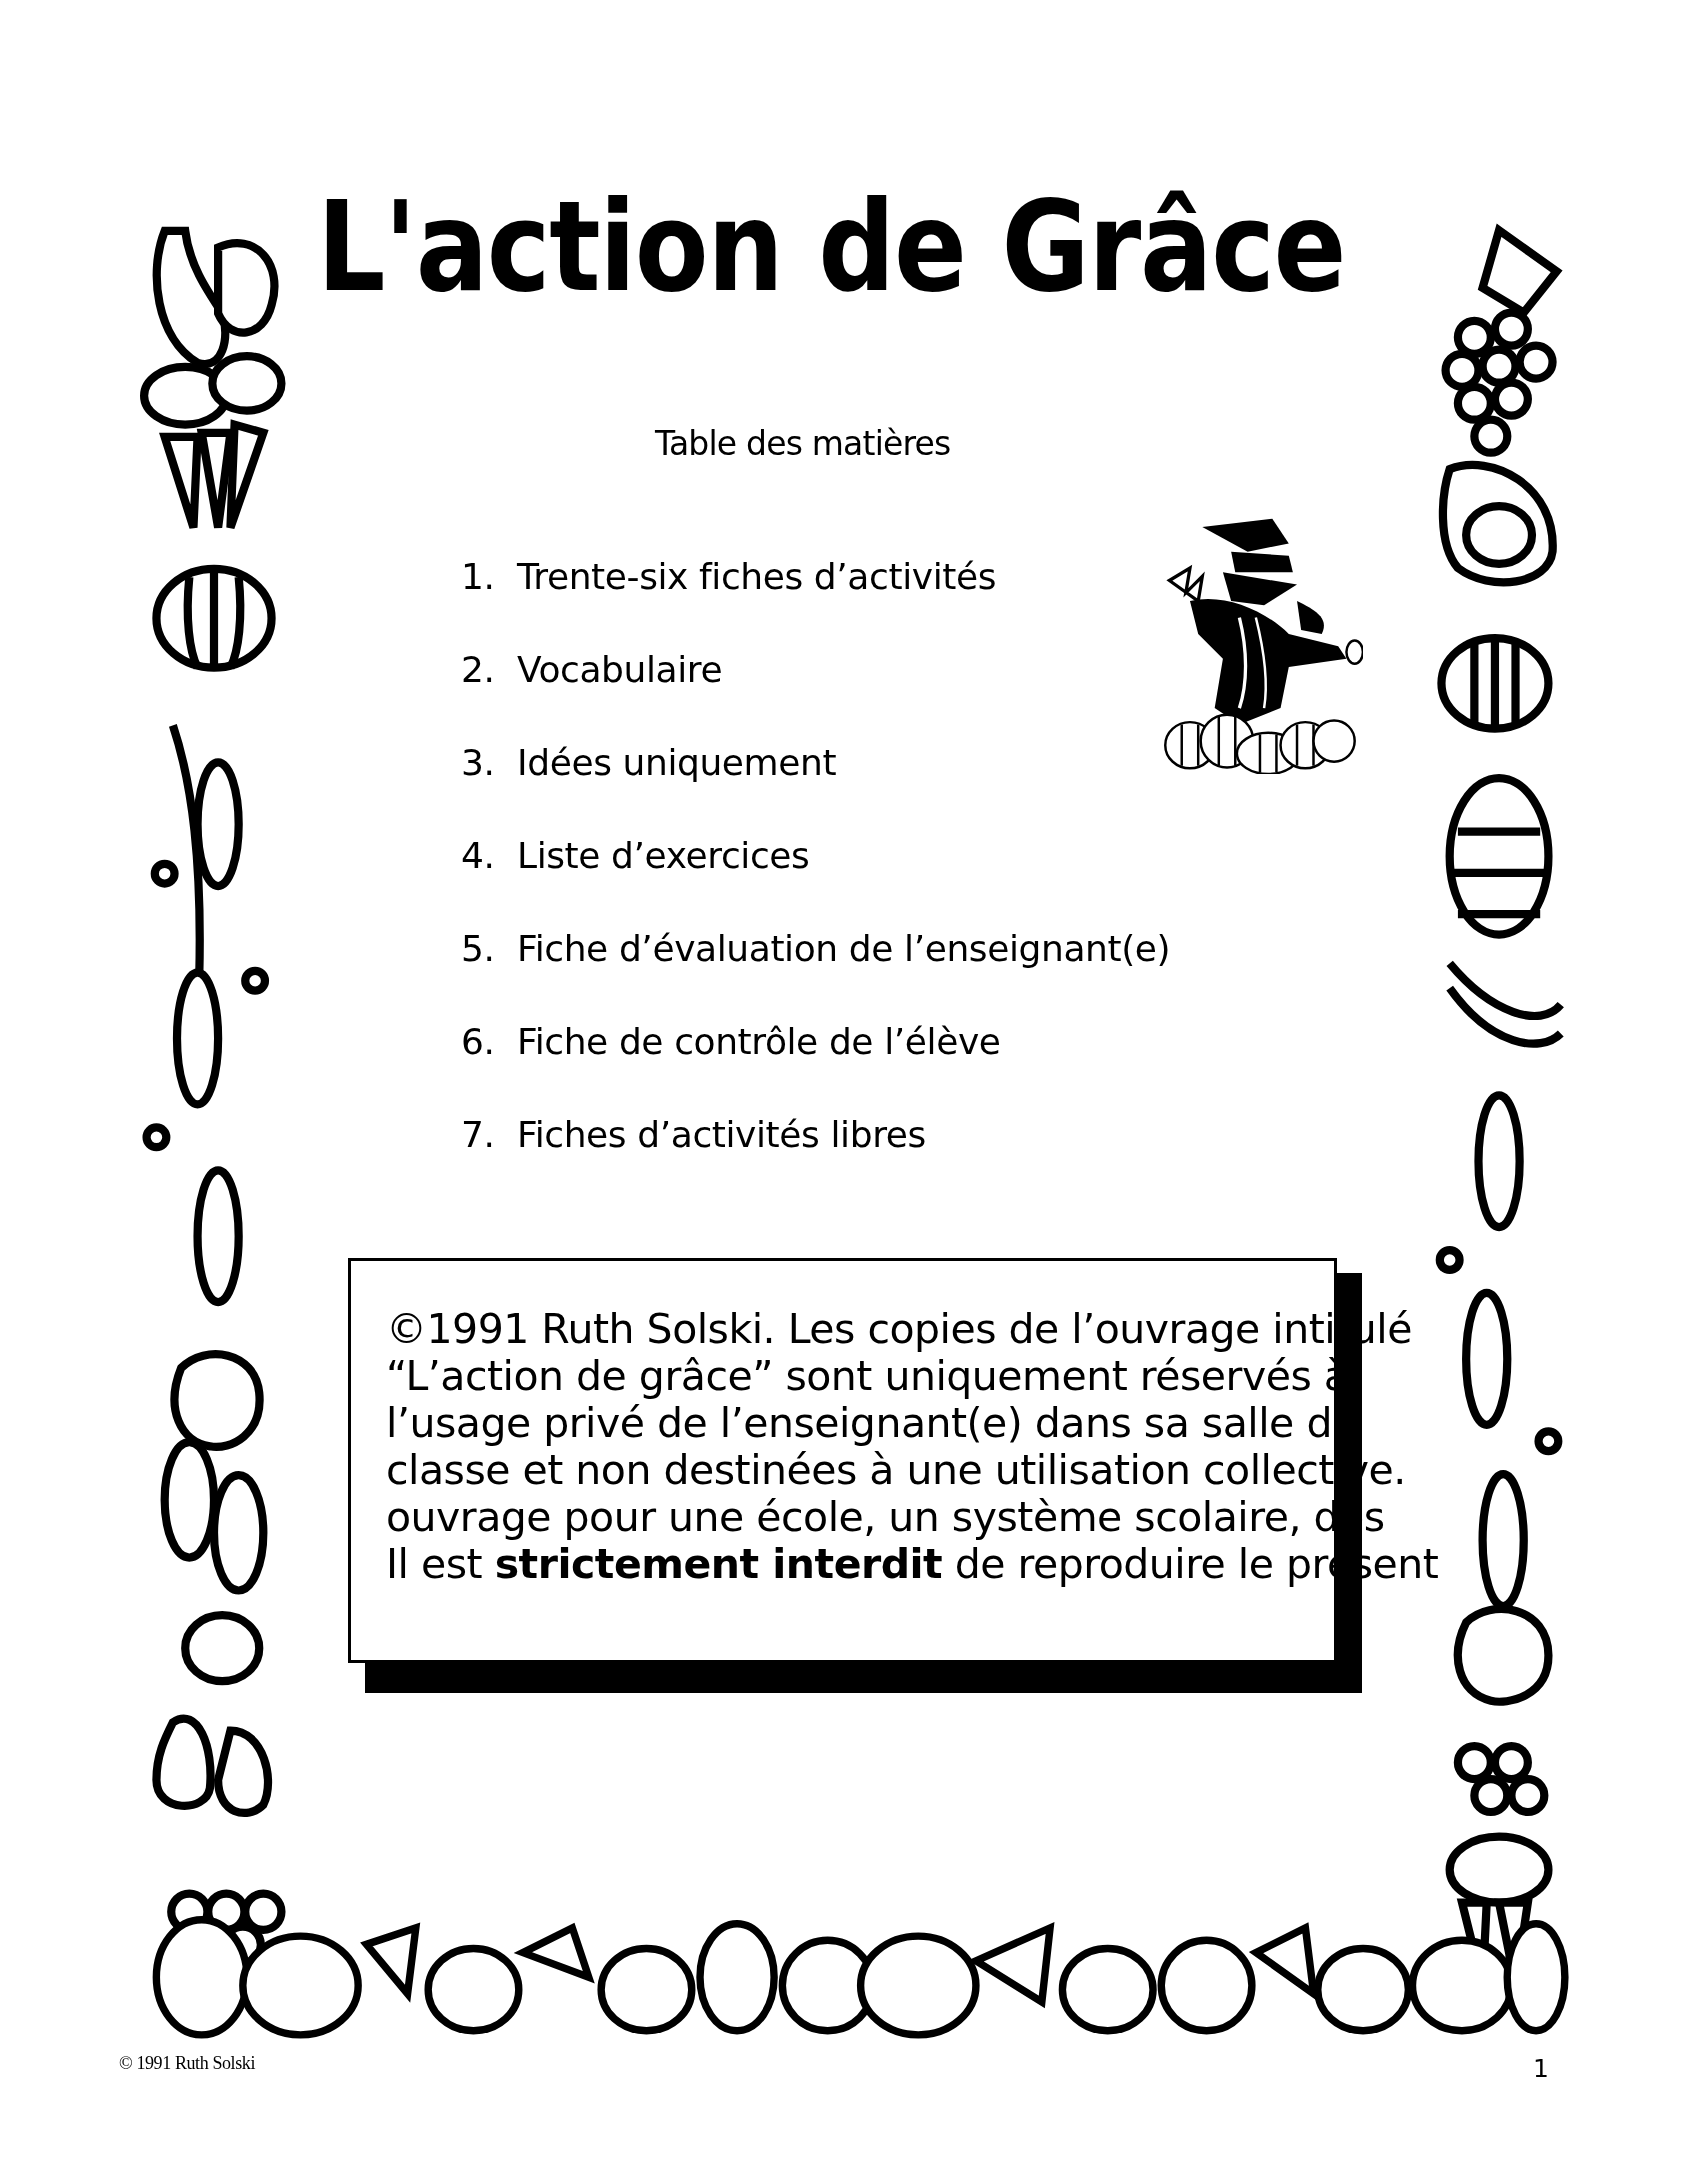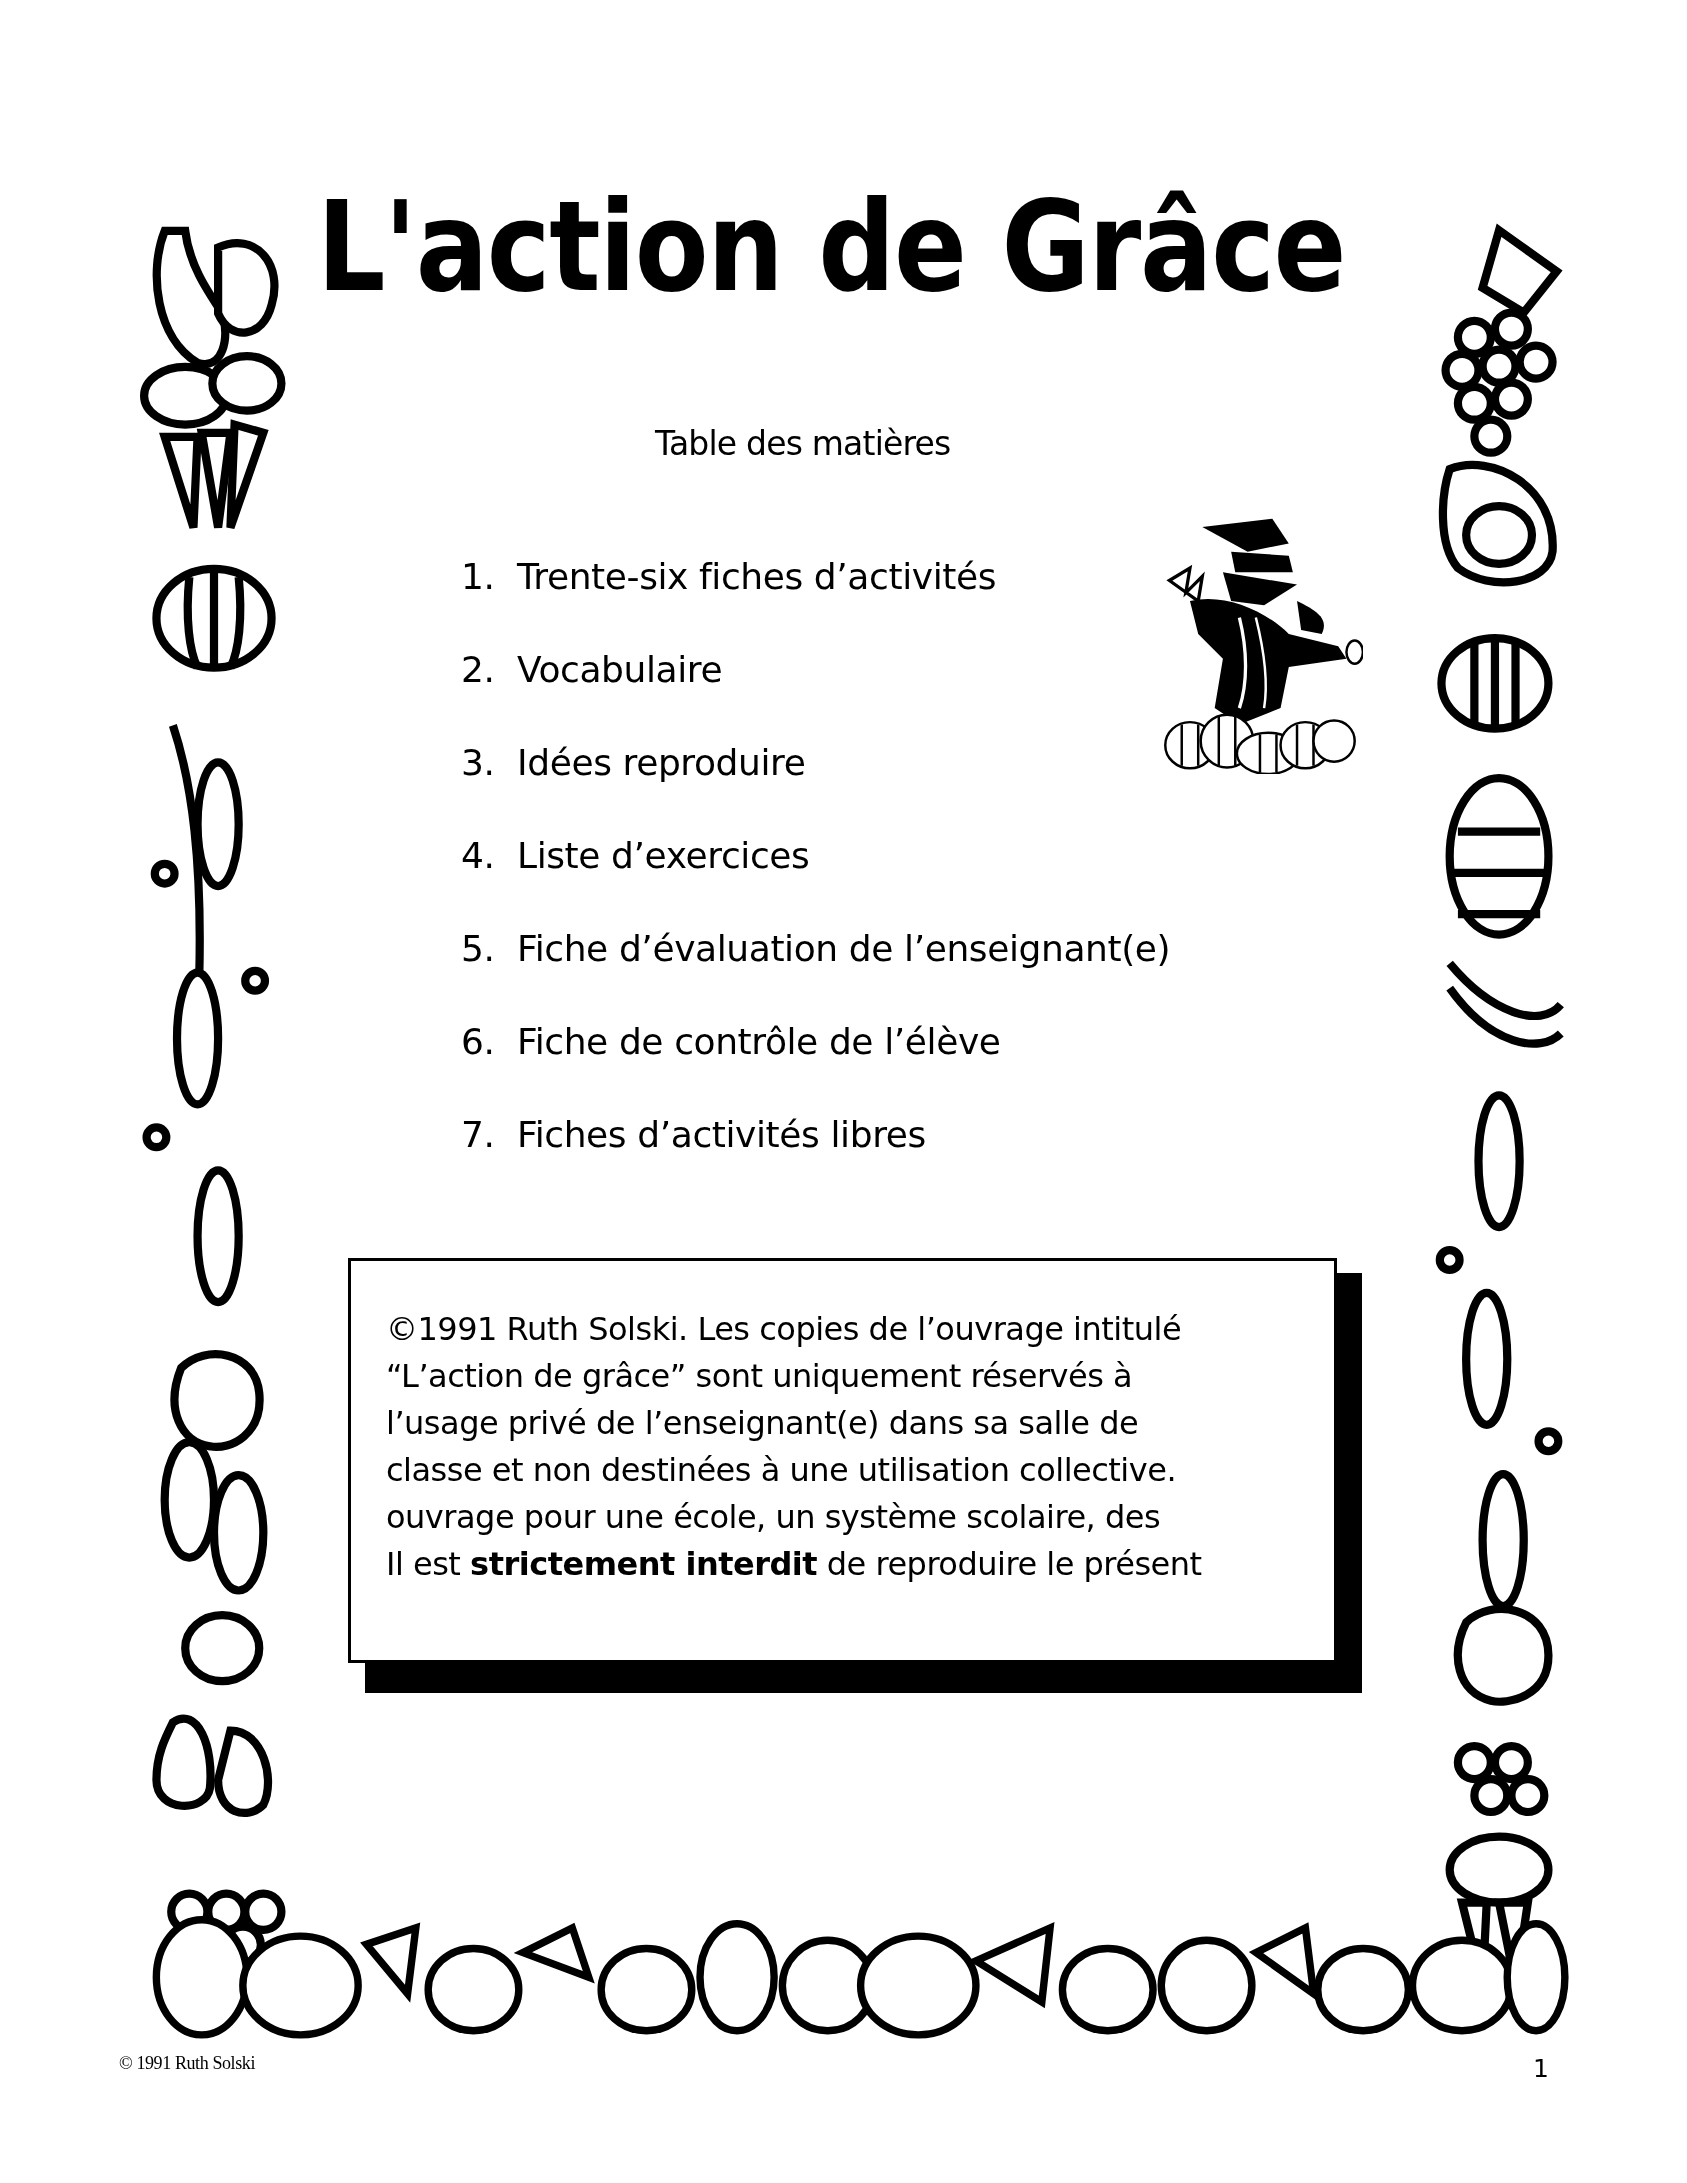--- a/index.html
+++ b/index.html
@@ -110,21 +110,21 @@
       background: #fff;
       border: 3.3px solid #000;
       box-sizing: border-box;
     }
     .notice-text {
       position: absolute;
       left: 35px;
       top: 45px;
       width: 931px;
       font-family: "DejaVu Sans", sans-serif;
-      font-size: 32px;
+      font-size: 41px;
       line-height: 47px;
       letter-spacing: -0.5px;
     }
     .notice-text .line { display: block; white-space: nowrap; }
     .notice-text strong { font-weight: bold; }
 
     
     .footer-copy {
       position: absolute;
       left: 107px;
@@ -268,21 +268,21 @@
     <li class="toc-item">
       <span class="toc-num">1.</span>
       <span>Trente-six fiches d’activités</span>
     </li>
     <li class="toc-item">
       <span class="toc-num">2.</span>
       <span>Vocabulaire</span>
     </li>
     <li class="toc-item">
       <span class="toc-num">3.</span>
-      <span>Idées reproduire</span>
+      <span>Idées uniquement</span>
     </li>
     <li class="toc-item">
       <span class="toc-num">4.</span>
       <span>Liste d’exercices</span>
     </li>
     <li class="toc-item">
       <span class="toc-num">5.</span>
       <span>Fiche d’évaluation de l’enseignant(e)</span>
     </li>
     <li class="toc-item">

